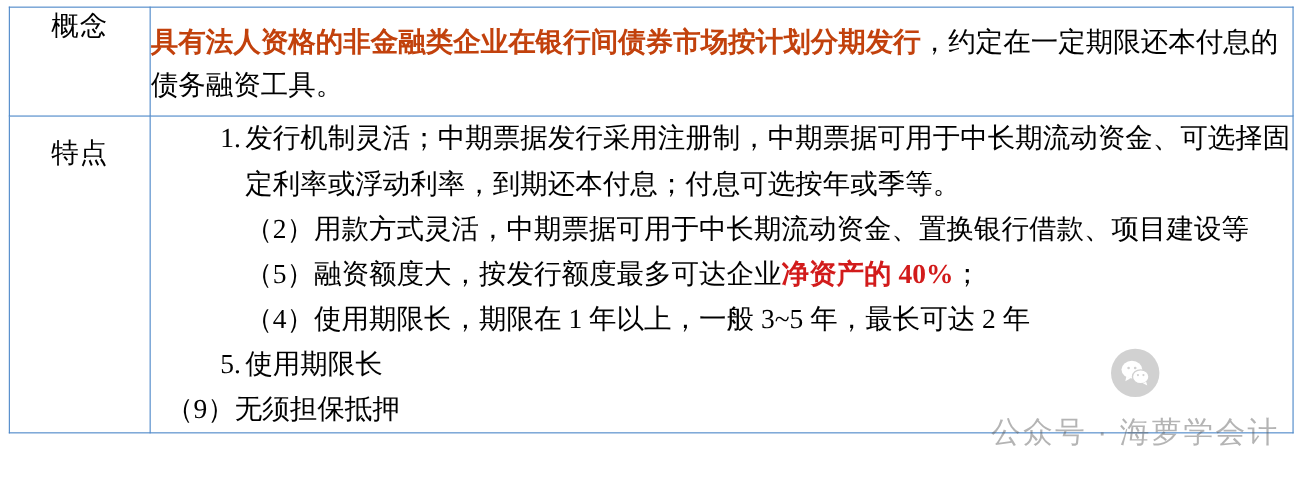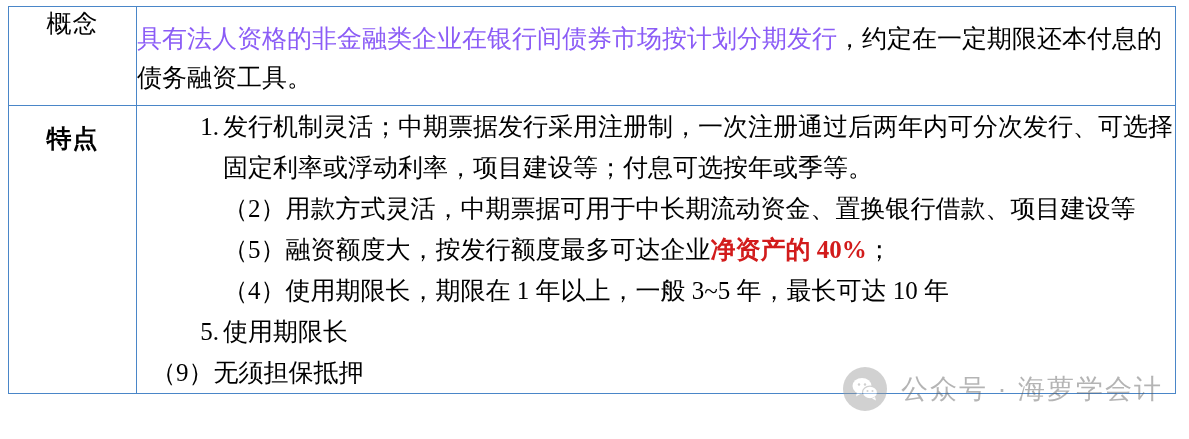--- a/index.html
+++ b/index.html
@@ -37,34 +37,33 @@
   .label-cell {
     width: 128px;
     text-align: center;
     font-size: 25px;
     letter-spacing: 1px;
     padding-top: 14px;
     padding-bottom: 10px;
   }
   .label-cell.features {
     padding-top: 16px;
-    font-weight: bold;
   }
   .content-cell {
     padding: 10px 12px 10px 14px;
     font-size: 25px;
     line-height: 39px;
   }
   .concept-row .content-cell {
     padding-top: 12px;
     padding-bottom: 8px;
   }
   .highlight-blue {
-    color: #8b5cf6;
-    font-weight: normal;
+    color: #c2410c;
+    font-weight: bold;
   }
   .highlight-red {
     color: #d21b1b;
     font-weight: bold;
     text-align: right;
   }
   .features-cell {
     padding: 12px 10px 6px 10px;
     font-size: 25px;
     line-height: 41px;
@@ -100,20 +99,21 @@
     bottom: 28px;
     display: flex;
     align-items: center;
     gap: 14px;
     opacity: 0.45;
     color: #5a5a5a;
     font-family: "Liberation Sans", "DejaVu Sans", sans-serif;
     font-size: 27px;
     letter-spacing: 2px;
     pointer-events: none;
+    flex-direction: column;
   }
   .wechat-badge {
     width: 44px;
     height: 44px;
     border-radius: 50%;
     background: #9a9a9a;
     display: flex;
     align-items: center;
     justify-content: center;
   }
@@ -135,29 +135,29 @@
         <td class="content-cell">
           <span class="highlight-blue">具有法人资格的非金融类企业在银行间债券市场按计划分期发行</span><span>，约定在一定期限还本付息的债务融资工具。</span>
         </td>
       </tr>
       <tr class="features-row">
         <td class="label-cell features">特点</td>
         <td class="features-cell">
           <ol class="feat-list">
             <li>
               <span class="num">1.</span>
-              <span class="feat-text">发行机制灵活；中期票据发行采用注册制，一次注册通过后两年内可分次发行、可选择固定利率或浮动利率，项目建设等；付息可选按年或季等。</span>
+              <span class="feat-text">发行机制灵活；中期票据发行采用注册制，中期票据可用于中长期流动资金、可选择固定利率或浮动利率，到期还本付息；付息可选按年或季等。</span>
             </li>
             <li>
               <span class="num"></span>
               <span class="feat-text"><span>（2）用款方式灵活，中期票据可用于中长期流动资金、置换银行借款、项目建设等（5）融资额度大，按发行额度最多可达企业</span><span class="highlight-red">净资产的 40%</span><span>；</span></span>
             </li>
             <li>
               <span class="num"></span>
-              <span class="feat-text">（4）使用期限长，期限在 1 年以上，一般 3~5 年，最长可达 10 年</span>
+              <span class="feat-text">（4）使用期限长，期限在 1 年以上，一般 3~5 年，最长可达 2 年</span>
             </li>
             <li>
               <span class="num">5.</span>
               <span class="feat-text">使用期限长</span>
             </li>
             <li class="plain-line" style="padding-left:14px">
               <span class="feat-text">（9）无须担保抵押</span>
             </li>
           </ol>
         </td>

